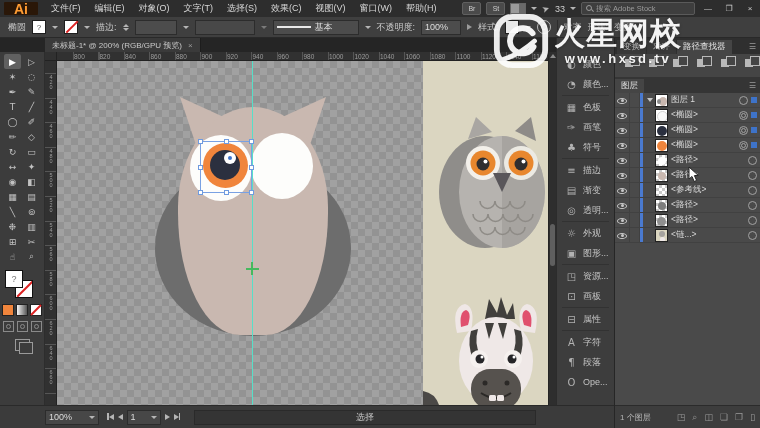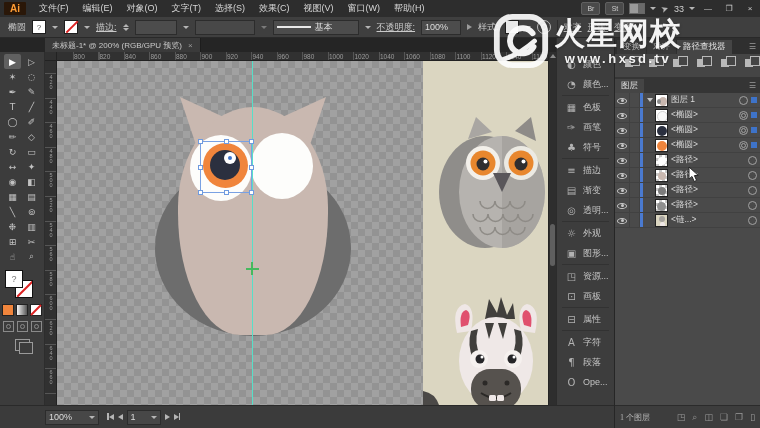--- a/index.html
+++ b/index.html
@@ -3,40 +3,40 @@
 <meta charset="utf-8">
 <style>
   html,body{margin:0;padding:0;background:#222;}
   #stage{position:relative;width:760px;height:428px;overflow:hidden;background:#3a3a3a;
          font-family:"Liberation Sans","DejaVu Sans",sans-serif;font-size:9px;color:#d0d0d0;
          -webkit-user-select:none;user-select:none;}
   .g{font-family:"DejaVu Sans",sans-serif;}
   
   #menubar{position:absolute;left:0;top:0;width:760px;height:17px;background:#2d2d2d;
            display:flex;align-items:center;border-bottom:1px solid #242424;}
-  #ailogo{width:22px;height:13px;margin:0 6px 0 4px;background:#2a1708;color:#ff9c33;
-          font-weight:bold;font-size:10px;display:flex;align-items:center;justify-content:center;border-radius:1px;}
+  #ailogo{width:34px;height:13px;margin:0 6px 0 4px;background:#2a1708;color:#ff9c33;
+          font-weight:bold;font-size:14px;display:flex;align-items:center;justify-content:center;border-radius:1px;}
   .menu-item{padding:0 7px;color:#d6d6d6;white-space:nowrap;cursor:default;}
   #mb-right{margin-left:auto;display:flex;align-items:center;gap:5px;padding-right:2px;}
   .qbtn{width:17px;height:11px;background:#4a4a4a;border:1px solid #606060;border-radius:2px;
         font-size:7px;display:flex;align-items:center;justify-content:center;color:#ccc;}
   .wsico{width:14px;height:9px;background:linear-gradient(90deg,#9a9a9a 60%,#6a6a6a 60%);border:1px solid #666;}
   .dd{width:0;height:0;border-left:3px solid transparent;border-right:3px solid transparent;border-top:3px solid #b5b5b5;display:inline-block;}
   .sendico{color:#b5b5b5;font-size:9px;transform:rotate(-20deg);}
   #searchbox{width:104px;height:11px;background:#3e3e3e;border:1px solid #5a5a5a;border-radius:2px;
              display:flex;align-items:center;gap:3px;padding:0 4px;color:#9a9a9a;font-size:7.5px;}
   .mag{position:relative;width:7px;height:7px;flex:none;}
   .mag::before{content:"";position:absolute;left:0;top:0;width:4px;height:4px;border:1px solid #9a9a9a;border-radius:50%;}
   .mag::after{content:"";position:absolute;left:4.5px;top:4.5px;width:3px;height:1px;background:#9a9a9a;transform:rotate(45deg);}
   .winbtn{width:16px;height:13px;display:flex;align-items:center;justify-content:center;color:#cfcfcf;font-size:8px;}
   
   #controlbar{position:absolute;left:0;top:17px;width:760px;height:21px;background:#3f3f3f;
               border-bottom:1px solid #292929;display:flex;align-items:center;gap:6px;padding-left:8px;box-sizing:border-box;}
   .cb-label{color:#c9c9c9;white-space:nowrap;}
-  .cb-link{color:#c9c9c9;text-decoration:underline;white-space:nowrap;text-align:right;}
+  .cb-link{color:#c9c9c9;white-space:nowrap;text-align:right;}
   .swatch{width:12px;height:12px;background:#fff;border:1px solid #1e1e1e;display:flex;align-items:center;justify-content:center;color:#555;font-size:8px;position:relative;}
   .none-slash::after{content:"";position:absolute;left:-1px;top:5px;width:16px;height:2px;background:#d22;transform:rotate(-45deg);}
   .cb-box{height:13px;background:#4c4c4c;border:1px solid #2c2c2c;display:flex;align-items:center;padding:0 3px;color:#ddd;}
   .stepper{display:flex;flex-direction:column;gap:1px;}
   .stepper i{width:0;height:0;border-left:3px solid transparent;border-right:3px solid transparent;display:block;}
   .stepper .up{border-bottom:3px solid #b5b5b5;}
   .stepper .dn{border-top:3px solid #b5b5b5;}
   .strokeline{width:34px;height:2px;background:#e8e8e8;margin-right:4px;}
   .vsep{width:1px;height:15px;background:#2d2d2d;}
   .recolor{width:12px;height:12px;border:1px solid #bbb;border-radius:50%;position:relative;}
@@ -146,21 +146,21 @@
   .th-image{background:#dbd6c1;}
   .th-image::before{left:3px;top:1px;width:6px;height:6px;background:#a5a29e;}
   .th-image::after{left:4px;top:7px;width:5px;height:5px;background:#efe8e7;}
   .llabel{margin-left:3px;color:#d8d8d8;font-size:8.5px;white-space:nowrap;overflow:hidden;}
   .lspace{flex:1;}
   .tgt{width:7px;height:7px;border:1px solid #a2a2a2;border-radius:50%;position:relative;flex:none;}
   .tgt.double::after{content:"";position:absolute;inset:1px;border:1px solid #a2a2a2;border-radius:50%;}
   .selsq{width:6px;height:6px;background:#3e73c8;margin-left:3px;flex:none;}
   #lfill{flex:1;background:#4a4a4a;}
   #lfooter{height:22px;background:#3d3d3d;border-top:1px solid #2b2b2b;display:flex;align-items:center;padding:0 5px;flex:none;}
-  #lfooter .cnt{color:#b5b5b5;font-size:8px;font-family:Liberation Serif, serif;}
+  #lfooter .cnt{color:#b5b5b5;font-size:8px;}
   #lfooter .ficons{margin-left:auto;display:flex;gap:7px;color:#9a9a9a;font-size:9px;}
   
   #statusbar{position:absolute;left:0;top:405px;width:614px;height:23px;background:#3b3b3b;border-top:1px solid #2a2a2a;box-sizing:border-box;display:flex;align-items:center;}
   #zoombox{margin-left:45px;width:46px;height:13px;background:#474747;border:1px solid #2c2c2c;display:flex;align-items:center;justify-content:space-between;padding:0 3px;color:#ddd;}
   .navg{display:flex;align-items:center;gap:4px;margin-left:8px;color:#b5b5b5;}
   .tri{width:0;height:0;display:inline-block;}
   .tri.l{border-top:3.5px solid transparent;border-bottom:3.5px solid transparent;border-right:5px solid #b5b5b5;}
   .tri.r{border-top:3.5px solid transparent;border-bottom:3.5px solid transparent;border-left:5px solid #b5b5b5;}
   .bar{width:1.5px;height:7px;background:#b5b5b5;display:inline-block;}
   #abbox{width:26px;height:13px;background:#474747;border:1px solid #2c2c2c;display:flex;align-items:center;justify-content:space-between;padding:0 3px;color:#ddd;}
@@ -192,20 +192,24 @@
         <span class="menu-item">帮助(H)</span>
       </div>
     <div id="mb-right">
       <span class="qbtn">Br</span>
       <span class="qbtn">St</span>
       <span class="wsico"></span>
         <span class="dd"></span>
       <span class="sendico g">➤</span>
       <span>33</span>
         <span class="dd"></span>
+      <span id="searchbox">
+          <span class="mag"></span>
+          <span>搜索 Adobe Stock</span>
+        </span>
       <span class="winbtn">—</span>
       <span class="winbtn g">❐</span>
       <span class="winbtn">×</span>
     </div>
   </div>
 
   <div id="controlbar">
     <span class="cb-label">椭圆</span>
     <span class="swatch">?</span>
       <span class="dd"></span>
@@ -642,20 +646,32 @@
           <span class="lspace"></span>
           <span class="tgt"></span>
         </div>
         <div class="lrow">
           <span class="eyecol">
             <span class="eyei"></span>
           </span>
           <span class="lockcol"></span>
           <span class="cbar"></span>
           <span class="ind"></span>
+          <span class="thumb t-check th-checker"></span>
+          <span class="llabel">&lt;参考线&gt;</span>
+          <span class="lspace"></span>
+          <span class="tgt"></span>
+        </div>
+        <div class="lrow">
+          <span class="eyecol">
+            <span class="eyei"></span>
+          </span>
+          <span class="lockcol"></span>
+          <span class="cbar"></span>
+          <span class="ind"></span>
           <span class="thumb t-check th-gray-path"></span>
           <span class="llabel">&lt;路径&gt;</span>
           <span class="lspace"></span>
           <span class="tgt"></span>
         </div>
         <div class="lrow">
           <span class="eyecol">
             <span class="eyei"></span>
           </span>
           <span class="lockcol"></span>
@@ -701,20 +717,21 @@
     <span class="navg">
       <span><span class="bar"></span><span class="tri l"></span></span>
       <span class="tri l"></span>
       <span id="abbox">
           <span>1</span>
           <span class="dd"></span>
         </span>
       <span class="tri r"></span>
       <span><span class="tri r"></span><span class="bar"></span></span>
     </span>
+    <span id="statusfield">选择</span>
   </div>
 
   <div id="watermark">
     <svg width="58" height="58" viewBox="0 0 60 60">
       <rect x="5" y="5" width="50" height="50" rx="16" fill="none" stroke="#fdfdfd" stroke-width="6" opacity="0.97"></rect>
       <path d="M42 22 A13 13 0 1 0 43 36" fill="none" stroke="#fdfdfd" stroke-width="6" stroke-linecap="round"></path>
       <path d="M12 49 Q28 44 44 30" fill="none" stroke="#fdfdfd" stroke-width="5" stroke-linecap="round"></path>
     </svg>
     <div id="wmtext">
       <div id="wmname">火星网校</div>

